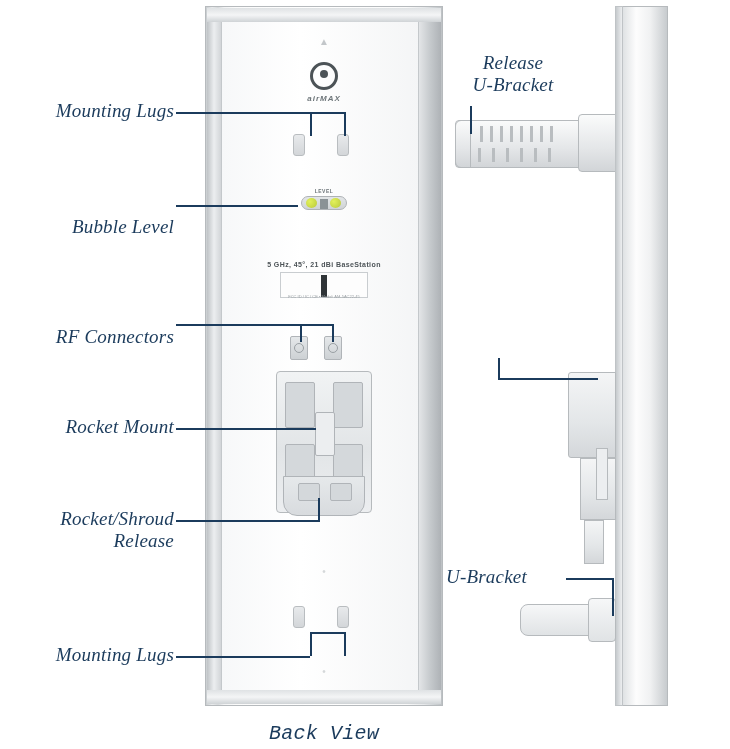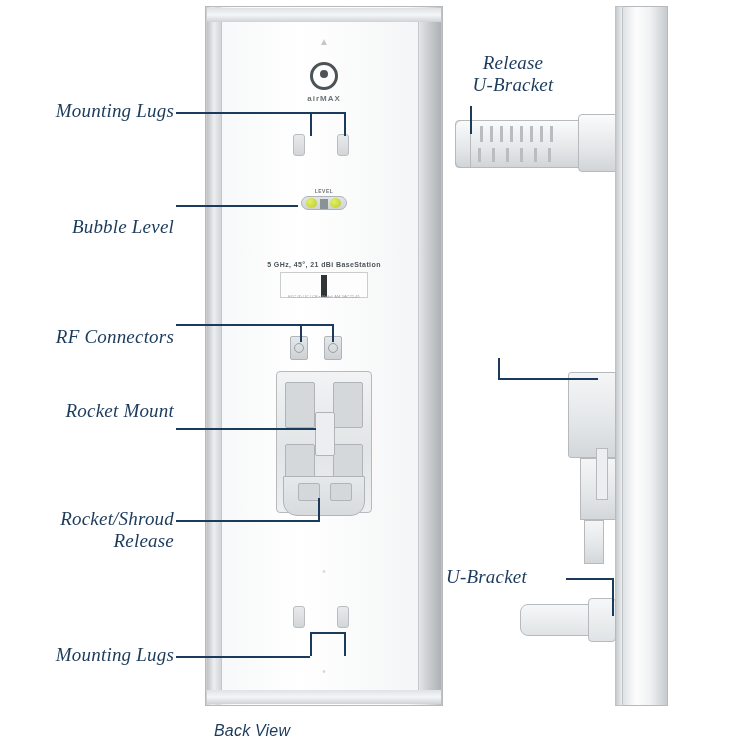--- a/index.html
+++ b/index.html
@@ -32,23 +32,24 @@
     line-height: 22px;
     white-space: pre-line;
     letter-spacing: 0.2px;
   }
   .label.right { text-align: right; }
   .label.center { text-align: center; }
 
   .caption {
     position: absolute;
     color: #1b3b5c;
-    font-family: Liberation Sans, sans-serif;
+    font-family: Liberation Mono, monospace;
     font-style: italic;
-    font-size: 16px;
+    font-size: 20px;
+    text-align: center;
     letter-spacing: 0.2px;
   }
 
   
   .leader {
     position: absolute;
     background: #1b3b5c;
   }
   .leader.h { height: 2px; }
   .leader.v { width: 2px; }
@@ -328,21 +329,21 @@
     <div class="bv-outer"></div>
     <div class="bv-face"></div>
     <div class="bv-rail-left"></div>
     <div class="bv-rail-right"></div>
     <div class="bv-top-cap"></div>
     <div class="bv-bot-cap"></div>
 
     <div class="tiny-arrow" style="top:30px;">▲</div>
 
     <div class="ui-logo" style="top:56px;"></div>
-    <div class="brandtext" style="top:88px;">airMAX</div>
+    <div class="brandtext" style="top:88px;font-style:italic;">airMAX</div>
 
     <div class="lug" style="left:88px; top:128px;"></div>
     <div class="lug" style="left:132px; top:128px;"></div>
 
     <div class="brandtext" style="top:182px; font-size:5px; letter-spacing:0.5px;">LEVEL</div>
     <div class="bubble-level" style="top:190px;">
       <div class="bub a"></div>
       <div class="bar"></div>
       <div class="bub b"></div>
     </div>
@@ -436,21 +437,21 @@
 
   <div class="leader h" style="left:566px; top:578px; width:48px;"></div>
   <div class="leader v" style="left:612px; top:578px; height:38px;"></div>
 
   <div class="label right" style="left:8px; top:100px; width:166px;">Mounting Lugs</div>
 
   <div class="label right" style="left:8px; top:194px; width:166px;margin-top:22px;">Bubble Level</div>
 
   <div class="label right" style="left:8px; top:326px; width:166px;">RF Connectors</div>
 
-  <div class="label right" style="left:8px; top:400px; width:166px;">Rocket Mount</div>
+  <div class="label right" style="left:8px; top:416px; width:166px;">Rocket Mount</div>
 
   <div class="label right" style="left:8px; top:508px; width:166px;">Rocket/Shroud
 Release</div>
 
   <div class="label right" style="left:8px; top:644px; width:166px;">Mounting Lugs</div>
 
   <div class="label center" style="left:438px; top:52px; width:150px;">Release
 U-Bracket</div>
 
 

